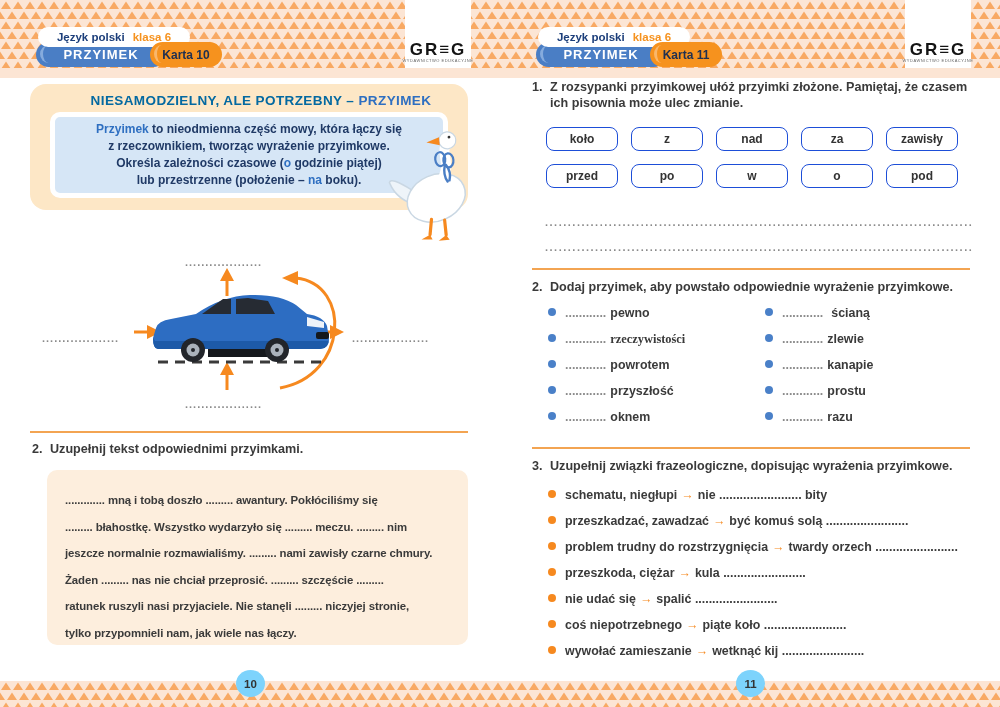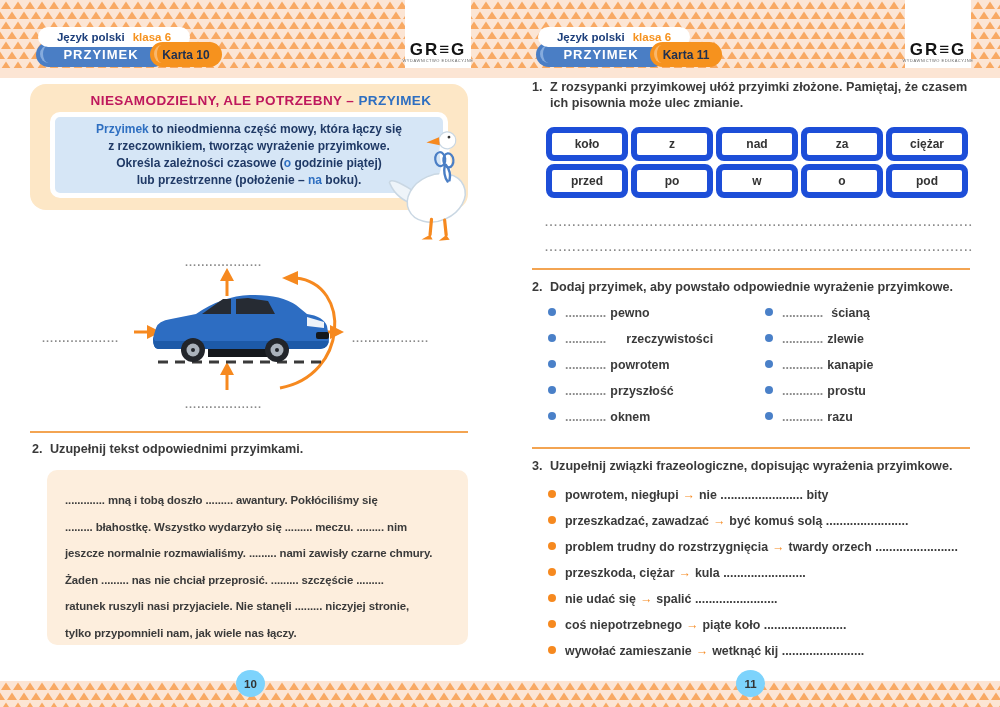--- a/index.html
+++ b/index.html
@@ -27,42 +27,42 @@
   .topic-pill .arc{position:absolute;left:4px;top:3px;width:14px;height:18px;border-left:3px solid #85abdd;border-radius:50%;}
   .topic-label{color:#ffffff;font-weight:bold;font-size:13px;letter-spacing:1px;}
   .card-pill{position:absolute;top:42px;width:72px;height:25px;background:#f6921e;border-radius:13px;z-index:3;
              display:flex;align-items:center;justify-content:center;}
   .card-pill .arc{position:absolute;left:4px;top:3px;width:12px;height:18px;border-left:3px solid #f9b76b;border-radius:50%;}
   .card-label{color:#203050;font-weight:bold;font-size:12px;}
 
   
   .infobox{position:absolute;left:30px;top:84px;width:438px;height:126px;background:#fde7c6;border-radius:16px;}
   .infobox-title{position:absolute;left:0;top:9px;width:100%;text-align:center;font-size:13.5px;font-weight:bold;letter-spacing:0.4px;}
-  .t-orange{color:#be185d;padding-left:24px;}
+  .t-orange{color:#0369a1;padding-left:24px;}
   .t-blue{color:#2e6fc1;}
   .defbox{position:absolute;left:20px;top:28px;width:398px;height:86px;background:#d6e6f6;border:5px solid #ffffff;
           border-radius:10px;box-sizing:border-box;display:flex;flex-direction:column;align-items:center;justify-content:center;}
   .defline{font-size:12px;font-weight:bold;color:#203a66;line-height:17px;text-align:center;white-space:nowrap;}
   .hl{color:#2e6fc1;}
 
   
   .ex-head{position:absolute;font-size:12.6px;font-weight:bold;color:#3a3a3a;white-space:nowrap;}
   .ex-num{display:inline-block;width:18px;}
   .divider{position:absolute;height:0;border-top:2px solid #f3a452;}
 
   
   .blank{position:absolute;font-size:11px;font-weight:bold;color:#8a8a8a;letter-spacing:1px;white-space:nowrap;}
 
   
   .creambox{position:absolute;left:47px;top:470px;width:421px;height:175px;background:#fdeedd;border-radius:10px;
             padding:17px 16px 0 18px;box-sizing:border-box;}
   .creamline{font-size:11.4px;font-weight:bold;color:#3a3a3a;line-height:26.5px;white-space:nowrap;letter-spacing:-0.1px;}
 
   
-  .chip{position:absolute;width:70px;height:22px;background:#ffffff;border:6px solid #1d4ed8;border-radius:8px;
+  .chip{position:absolute;width:70px;height:22px;background:#ffffff;border:1px solid #1d4ed8;border-radius:8px;
         display:flex;align-items:center;justify-content:center;font-size:12px;font-weight:bold;color:#333;}
   .answer-dots{position:absolute;left:545px;width:428px;height:15px;overflow:hidden;font-size:11px;font-weight:bold;
                color:#8a8a8a;letter-spacing:1.5px;white-space:nowrap;}
   .li-row{position:absolute;white-space:nowrap;font-size:12.4px;font-weight:bold;color:#3a3a3a;}
   .bullet{display:inline-block;width:8px;height:8px;border-radius:50%;margin-right:9px;vertical-align:1px;}
   .bullet-blue{background:#4a80c8;}
   .bullet-orange{background:#f6891f;}
   .dots{color:#8a8a8a;}
   .frase-arrow{color:#f6891f;font-weight:bold;margin:0 4px;}
 
@@ -223,55 +223,55 @@
 
   <div class="ex-head" style="left:532px;top:80px;">
     <span class="ex-num">1.</span><span>Z rozsypanki przyimkowej ułóż przyimki złożone. Pamiętaj, że czasem</span>
   </div>
   <div class="ex-head" style="left:550px;top:96px;">ich pisownia może ulec zmianie.</div>
 
   <div class="chip" style="left:546px;top:127px;">koło</div>
   <div class="chip" style="left:631px;top:127px;">z</div>
   <div class="chip" style="left:716px;top:127px;">nad</div>
   <div class="chip" style="left:801px;top:127px;">za</div>
-  <div class="chip" style="left:886px;top:127px;">ciężar</div>
+  <div class="chip" style="left:886px;top:127px;">zawisły</div>
   <div class="chip" style="left:546px;top:164px;">przed</div>
   <div class="chip" style="left:631px;top:164px;">po</div>
   <div class="chip" style="left:716px;top:164px;">w</div>
   <div class="chip" style="left:801px;top:164px;">o</div>
   <div class="chip" style="left:886px;top:164px;">pod</div>
 
   <div class="answer-dots" style="top:216px;">.......................................................................................................................................</div>
   <div class="answer-dots" style="top:241px;">.......................................................................................................................................</div>
 
   <div class="divider" style="left:532px;top:268px;width:438px;"></div>
 
   <div class="ex-head" style="left:532px;top:280px;">
     <span class="ex-num">2.</span><span>Dodaj przyimek, aby powstało odpowiednie wyrażenie przyimkowe.</span>
   </div>
 
   <div class="li-row" style="left:548px;top:306px;"><span class="bullet bullet-blue"></span><span class="dots">............</span><span style="margin-left:4px;">pewno</span></div>
-  <div class="li-row" style="left:548px;top:332px;"><span class="bullet bullet-blue"></span><span class="dots">............</span><span style="margin-left:20px;">rzeczywistości</span></div>
+  <div class="li-row" style="left:548px;top:332px;"><span class="bullet bullet-blue"></span><span class="dots">............</span><span style="margin-left:4px;font-family:Liberation Serif, serif;">rzeczywistości</span></div>
   <div class="li-row" style="left:548px;top:358px;"><span class="bullet bullet-blue"></span><span class="dots">............</span><span style="margin-left:4px;">powrotem</span></div>
   <div class="li-row" style="left:548px;top:384px;"><span class="bullet bullet-blue"></span><span class="dots">............</span><span style="margin-left:4px;">przyszłość</span></div>
   <div class="li-row" style="left:548px;top:410px;"><span class="bullet bullet-blue"></span><span class="dots">............</span><span style="margin-left:4px;">oknem</span></div>
 
   <div class="li-row" style="left:765px;top:306px;"><span class="bullet bullet-blue"></span><span class="dots">............</span><span style="margin-left:8px;">ścianą</span></div>
   <div class="li-row" style="left:765px;top:332px;"><span class="bullet bullet-blue"></span><span class="dots">............</span><span style="margin-left:4px;">zlewie</span></div>
   <div class="li-row" style="left:765px;top:358px;"><span class="bullet bullet-blue"></span><span class="dots">............</span><span style="margin-left:4px;">kanapie</span></div>
   <div class="li-row" style="left:765px;top:384px;"><span class="bullet bullet-blue"></span><span class="dots">............</span><span style="margin-left:4px;">prostu</span></div>
   <div class="li-row" style="left:765px;top:410px;"><span class="bullet bullet-blue"></span><span class="dots">............</span><span style="margin-left:4px;">razu</span></div>
 
   <div class="divider" style="left:532px;top:447px;width:438px;"></div>
 
   <div class="ex-head" style="left:532px;top:459px;">
     <span class="ex-num">3.</span><span>Uzupełnij związki frazeologiczne, dopisując wyrażenia przyimkowe.</span>
   </div>
 
-  <div class="li-row" style="left:548px;top:488px;"><span class="bullet bullet-orange"></span><span>powrotem, niegłupi</span><span class="frase-arrow">→</span><span>nie ........................ bity</span></div>
+  <div class="li-row" style="left:548px;top:488px;"><span class="bullet bullet-orange"></span><span>schematu, niegłupi</span><span class="frase-arrow">→</span><span>nie ........................ bity</span></div>
   <div class="li-row" style="left:548px;top:514px;"><span class="bullet bullet-orange"></span><span>przeszkadzać, zawadzać</span><span class="frase-arrow">→</span><span>być komuś solą ........................</span></div>
   <div class="li-row" style="left:548px;top:566px;"><span class="bullet bullet-orange"></span><span>przeszkoda, ciężar</span><span class="frase-arrow">→</span><span>kula ........................</span></div>
   <div class="li-row" style="left:548px;top:540px;"><span class="bullet bullet-orange"></span><span>problem trudny do rozstrzygnięcia</span><span class="frase-arrow">→</span><span>twardy orzech ........................</span></div>
   <div class="li-row" style="left:548px;top:618px;"><span class="bullet bullet-orange"></span><span>coś niepotrzebnego</span><span class="frase-arrow">→</span><span>piąte koło ........................</span></div>
   <div class="li-row" style="left:548px;top:592px;"><span class="bullet bullet-orange"></span><span>nie udać się</span><span class="frase-arrow">→</span><span>spalić ........................</span></div>
   <div class="li-row" style="left:548px;top:644px;"><span class="bullet bullet-orange"></span><span>wywołać zamieszanie</span><span class="frase-arrow">→</span><span>wetknąć kij ........................</span></div>
 
   <div class="page-badge" style="left:736px;">11</div>
 
 </div>

